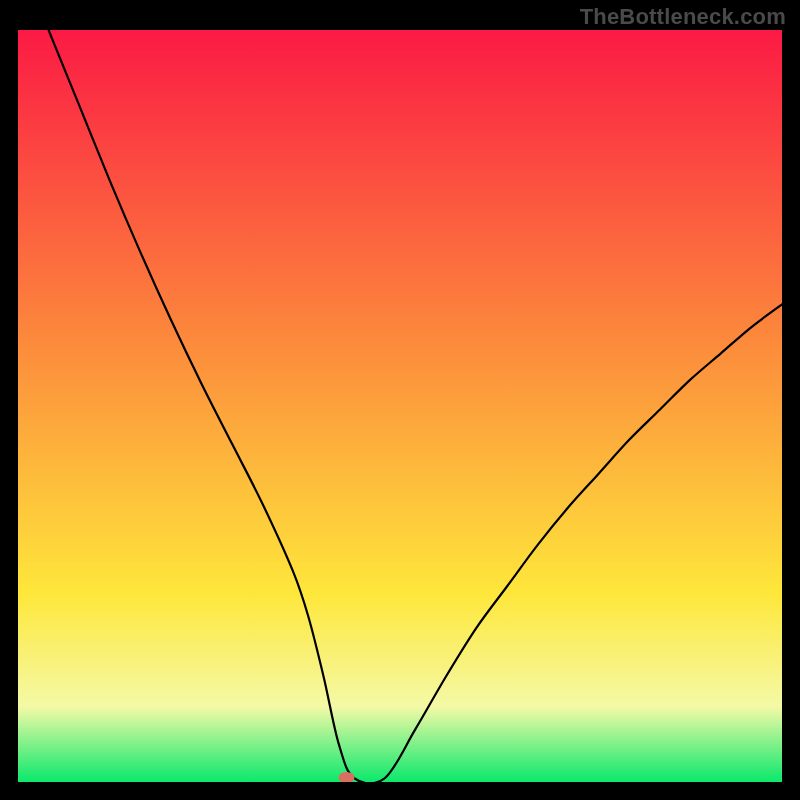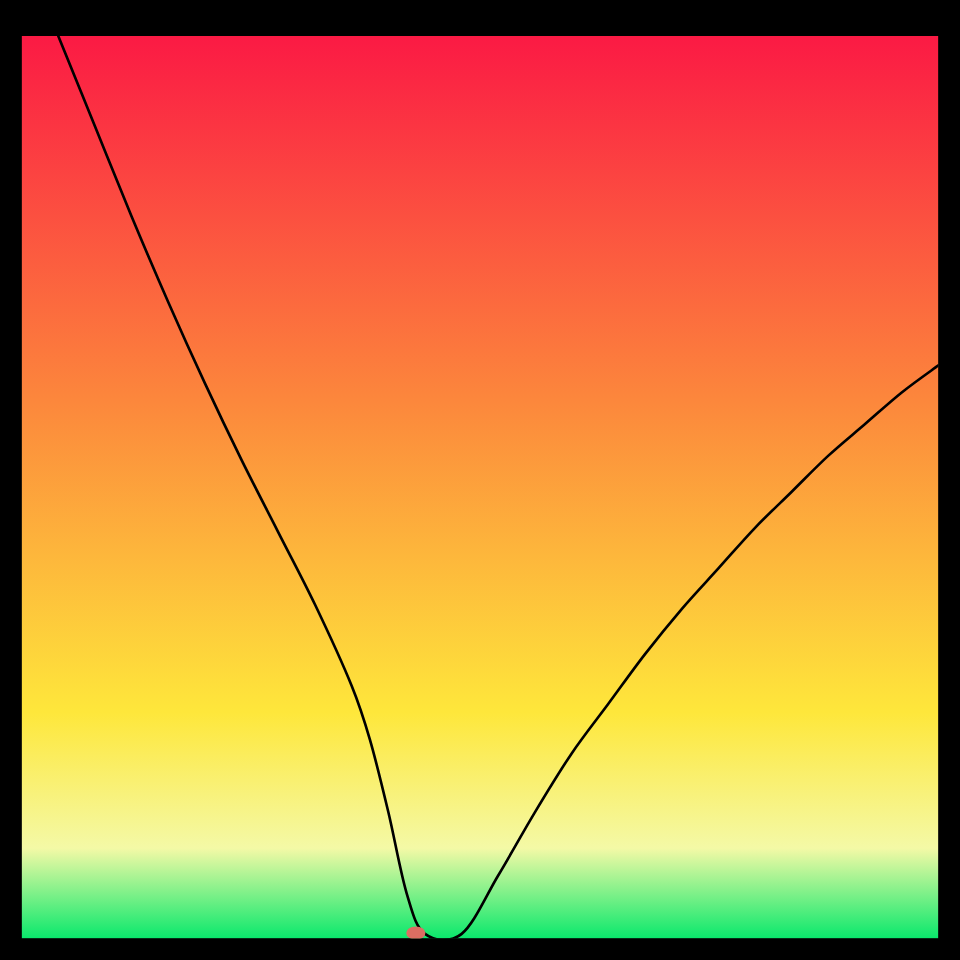--- a/index.html
+++ b/index.html
@@ -37,20 +37,21 @@
   svg {
     display: block;
     width: 764px;
     height: 752px;
   }
 </style>
 </head>
 <body>
 
 <div class="frame">
+  <div class="watermark">TheBottleneck.com</div>
 
   <div class="plot-wrap">
     <svg id="plot-svg" viewBox="0 0 764 752" preserveAspectRatio="none">
       <defs>
         <linearGradient id="bg-grad" x1="0" y1="0" x2="0" y2="1">
             <stop offset="0%" stop-color="#fb1a44"></stop>
             <stop offset="40%" stop-color="#fc863c"></stop>
             <stop offset="75%" stop-color="#fee73b"></stop>
             <stop offset="90%" stop-color="#f4f9a6"></stop>
             <stop offset="100%" stop-color="#0ae86c"></stop>

